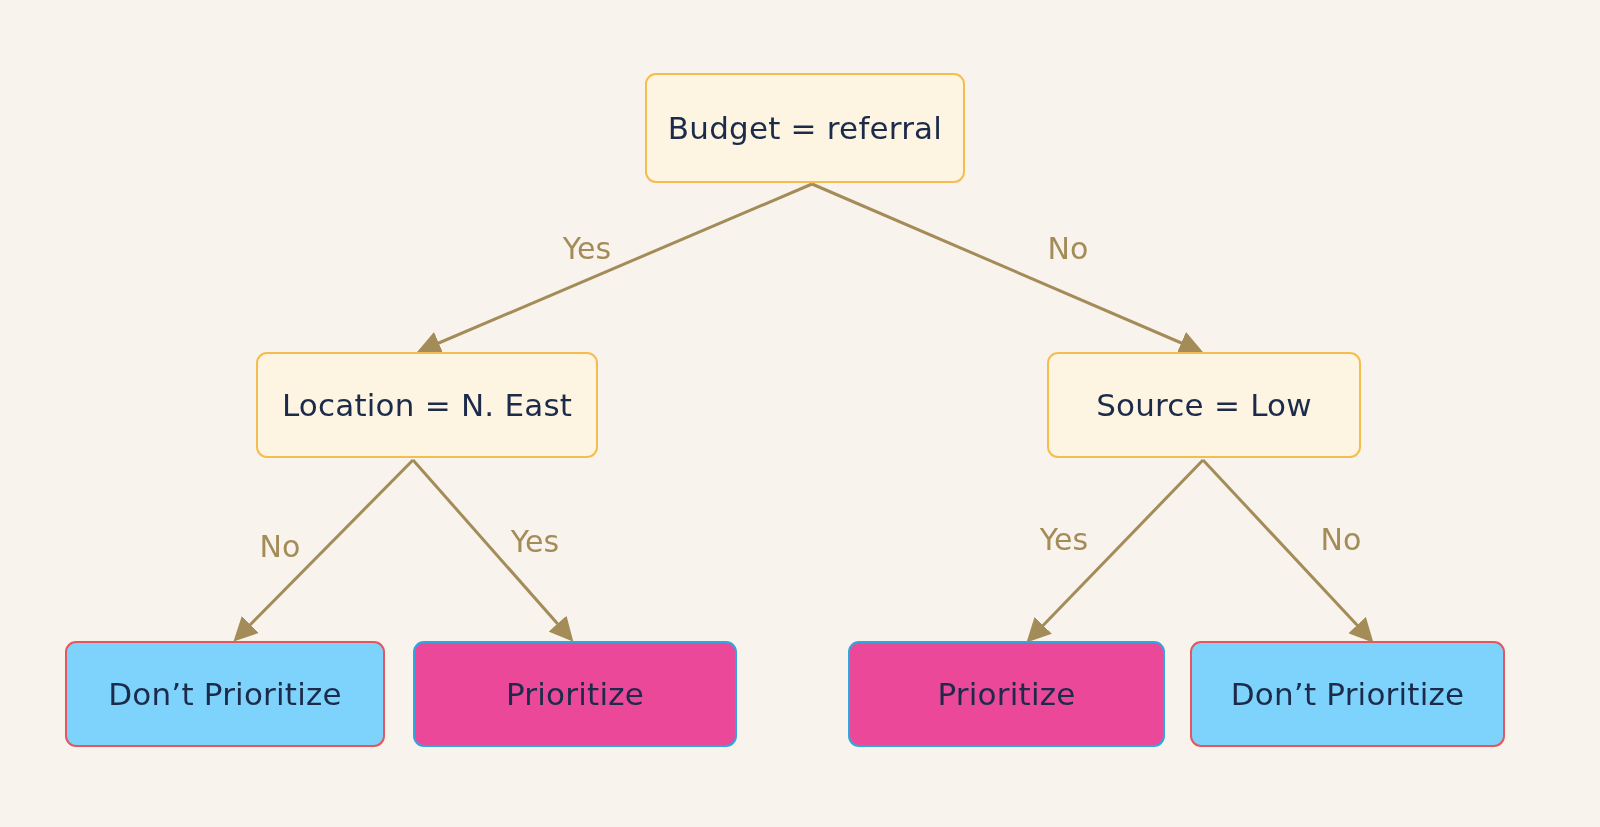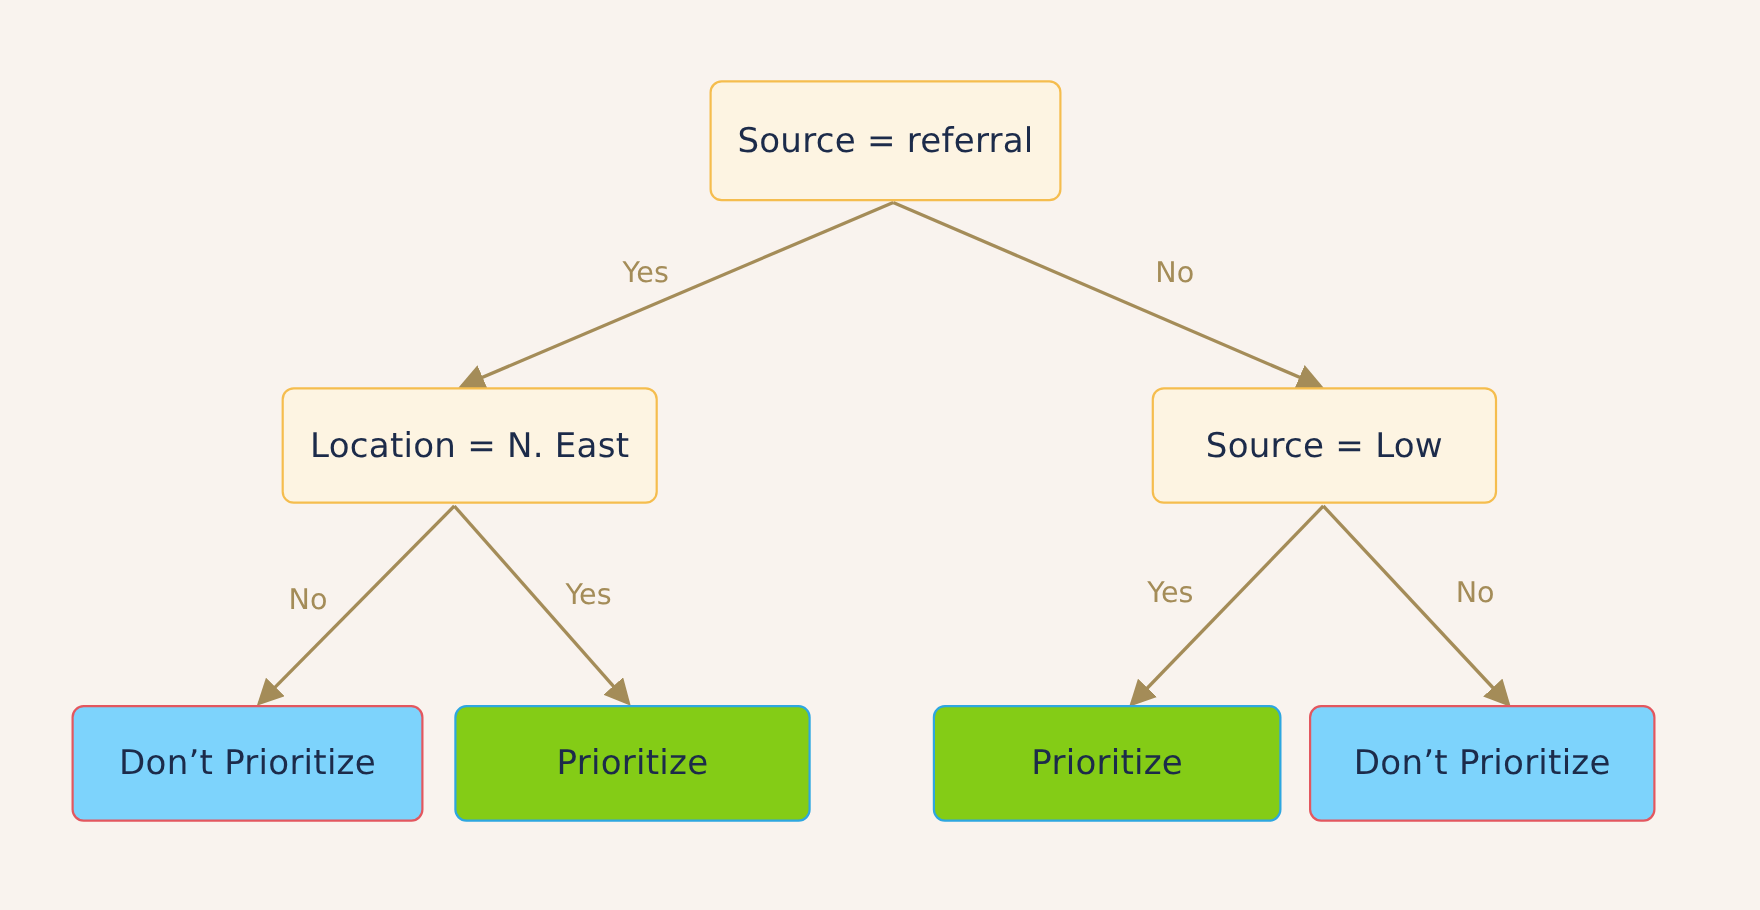--- a/index.html
+++ b/index.html
@@ -31,31 +31,31 @@
     color: #1c2b4a;
     border: 2.5px solid;
     text-align: center;
     letter-spacing: 0.2px;
   }
   .node.decision {
     background: #fdf4e2;
     border-color: #f5bd4e;
   }
   .node.positive {
-    background: #84cc16;
+    background: #ec4899;
     border-color: #2ea7e0;
   }
   .node.negative {
     background: #7dd3fc;
     border-color: #e3575f;
   }
   .edge-label {
     position: absolute;
     transform: translate(-50%, -50%);
-    font-size: 26px;
+    font-size: 30px;
     color: #a48c58;
     white-space: nowrap;
   }
 </style>
 </head>
 <body>
 
 <div class="canvas">
 
   <svg class="edges-layer" width="1600" height="827" viewBox="0 0 1600 827">
@@ -65,21 +65,21 @@
       </marker>
     </defs>
     <line x1="812" y1="184" x2="420" y2="351" stroke="#a48c58" stroke-width="3" marker-end="url(#arrowhead)"></line>
     <line x1="812" y1="184" x2="1200" y2="351" stroke="#a48c58" stroke-width="3" marker-end="url(#arrowhead)"></line>
     <line x1="413" y1="460" x2="236" y2="639" stroke="#a48c58" stroke-width="3" marker-end="url(#arrowhead)"></line>
     <line x1="413" y1="460" x2="571" y2="639" stroke="#a48c58" stroke-width="3" marker-end="url(#arrowhead)"></line>
     <line x1="1203" y1="460" x2="1029" y2="640" stroke="#a48c58" stroke-width="3" marker-end="url(#arrowhead)"></line>
     <line x1="1203" y1="460" x2="1371" y2="640" stroke="#a48c58" stroke-width="3" marker-end="url(#arrowhead)"></line>
   </svg>
 
-  <div class="node decision" style="left:645px; top:73px; width:320px; height:110px;">Source = referral</div>
+  <div class="node decision" style="left:645px; top:73px; width:320px; height:110px;">Budget = referral</div>
 
   <div class="node decision" style="left:256px; top:352px; width:342px; height:106px;">Location = N. East</div>
 
   <div class="node decision" style="left:1047px; top:352px; width:314px; height:106px;">Source = Low</div>
 
   <div class="node negative" style="left:65px; top:641px; width:320px; height:106px;">Don’t Prioritize</div>
 
   <div class="node positive" style="left:413px; top:641px; width:324px; height:106px;">Prioritize</div>
 
   <div class="node positive" style="left:848px; top:641px; width:317px; height:106px;">Prioritize</div>

